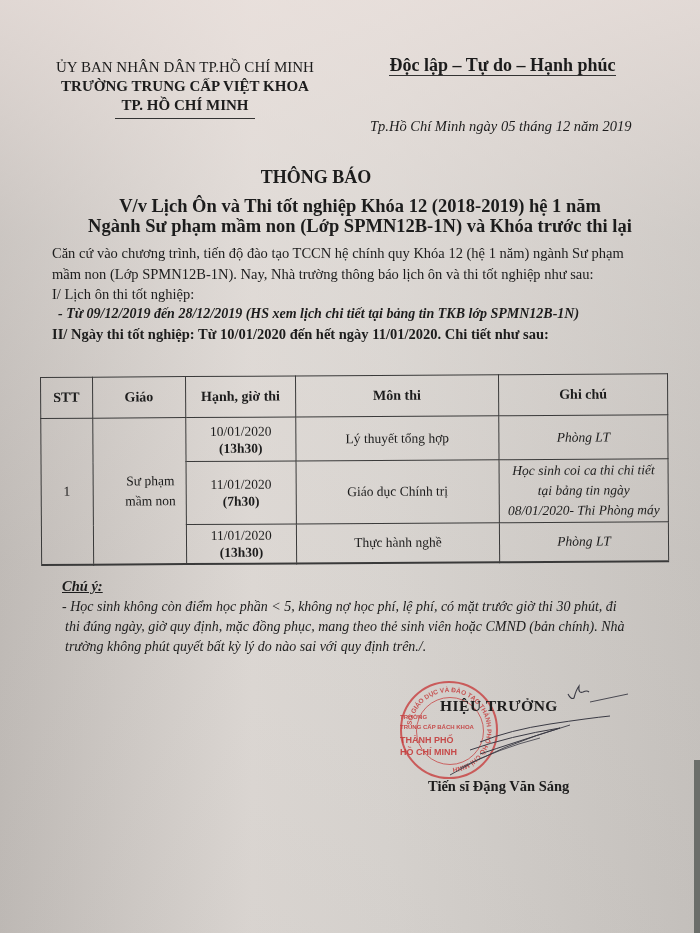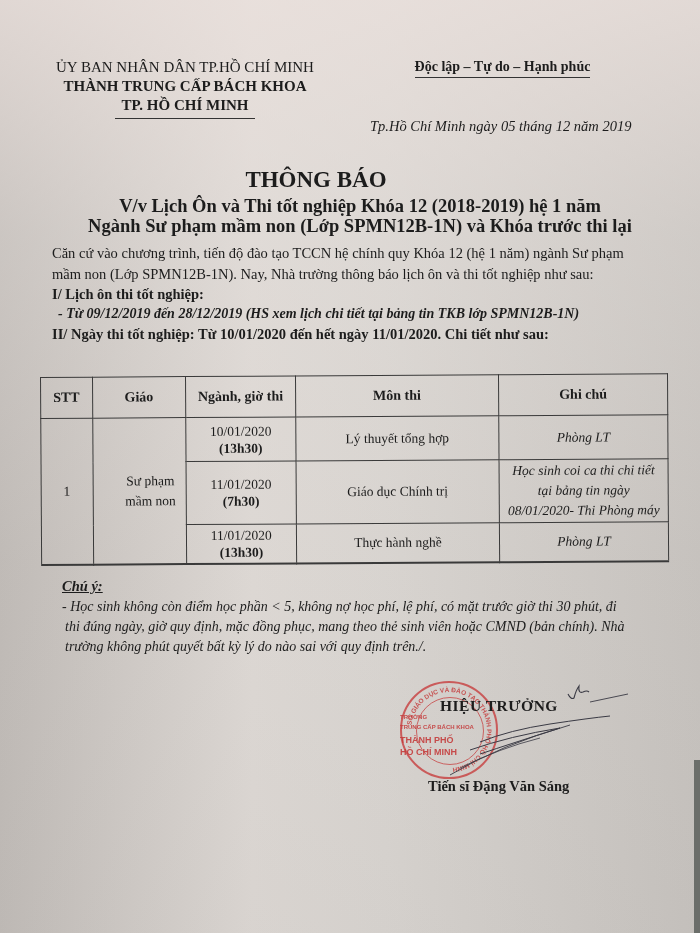--- a/index.html
+++ b/index.html
@@ -26,33 +26,33 @@
     }
     .abs { position: absolute; white-space: nowrap; }
 
     .hdr-left { left: 40px; top: 58px; width: 290px; text-align: center; line-height: 19px; }
     .hdr-left .l1 { font-size: 15px; }
     .hdr-left .l2, .hdr-left .l3 { font-size: 15px; font-weight: bold; }
     .hdr-left .rule { width: 140px; height: 1px; background: #333; margin: 3px auto 0; }
 
     .hdr-right { left: 335px; top: 56px; width: 335px; text-align: center; line-height: 20px; }
     .hdr-right .l1 { font-size: 15.5px; font-weight: bold; }
-    .hdr-right .l2 { font-size: 14px; font-weight: bold; display: inline-block; border-bottom: 1px solid #333; line-height: 18px; padding-bottom: 1px; }
+    .hdr-right .l2 { font-size: 18px; font-weight: bold; display: inline-block; border-bottom: 1px solid #333; line-height: 18px; padding-bottom: 1px; }
 
     .date-line { left: 370px; top: 118px; font-size: 14.5px; font-style: italic; }
 
-    .title { left: 0; width: 632px; top: 167px; text-align: center; font-size: 23px; font-weight: bold; }
+    .title { left: 0; width: 632px; top: 167px; text-align: center; font-size: 18px; font-weight: bold; }
     .subtitle { left: 0; width: 720px; text-align: center; font-size: 18.5px; font-weight: bold; }
     .subtitle.s1 { top: 196px; }
     .subtitle.s2 { top: 216px; }
 
     .body-text { left: 52px; font-size: 14.5px; }
     .b1 { top: 245px; }
     .b2 { top: 266px; }
-    .b3 { top: 286px; font-weight: bold; text-align: right; }
+    .b3 { top: 286px; font-weight: normal; text-align: right; }
     .b4 { top: 306px; font-style: italic; font-weight: bold; left: 58px; font-size: 14px; }
     .b5 { top: 326px; font-weight: bold; text-align: center; }
 
     table.schedule {
       position: absolute;
       left: 40px; top: 377px;
       width: 628px;
       border-collapse: collapse;
       font-size: 13.5px;
       transform: rotate(-0.35deg);
@@ -110,21 +110,21 @@
     .signature { position: absolute; left: 440px; top: 680px; width: 200px; height: 110px; }
   </style>
 </head>
 <body>
 
 <div class="paper"></div>
 <div class="edge-right"></div>
 
 <div class="abs hdr-left">
   <div class="l1">ỦY BAN NHÂN DÂN TP.HỒ CHÍ MINH</div>
-  <div class="l2">THÀNH TRUNG CẤP BÁCH KHOA</div>
+  <div class="l2">TRƯỜNG TRUNG CẤP VIỆT KHOA</div>
   <div class="l3">TP. HỒ CHÍ MINH</div>
   <div class="rule"></div>
 </div>
 
 <div class="abs hdr-right">
   <div class="l2">Độc lập – Tự do – Hạnh phúc</div>
 </div>
 
 <div class="abs date-line">Tp.Hồ Chí Minh ngày 05 tháng 12 năm 2019</div>
 
@@ -136,21 +136,21 @@
 <div class="abs body-text b2">mầm non (Lớp SPMN12B-1N). Nay, Nhà trường thông báo lịch ôn và thi tốt nghiệp như sau:</div>
 <div class="abs body-text b3">I/ Lịch ôn thi tốt nghiệp:</div>
 <div class="abs body-text b4">-  Từ 09/12/2019 đến 28/12/2019 (HS xem lịch chi tiết tại bảng tin TKB lớp SPMN12B-1N)</div>
 <div class="abs body-text b5">II/ Ngày thi tốt nghiệp:  Từ 10/01/2020 đến hết ngày 11/01/2020. Chi tiết như sau:</div>
 
 <table class="schedule">
   <thead>
     <tr>
       <th class="col-stt">STT</th>
       <th class="col-nganh">Giáo</th>
-      <th class="col-date">Ngành, giờ thi</th>
+      <th class="col-date">Hạnh, giờ thi</th>
       <th class="col-mon">Môn thi</th>
       <th class="col-note">Ghi chú</th>
     </tr>
   </thead>
   <tbody>
     <tr class="row-1">
       <td rowspan="3">1</td>
       <td rowspan="3" style="line-height:20px;padding-left:24px;">
         <div>Sư phạm</div>
         <div>mầm non</div>

